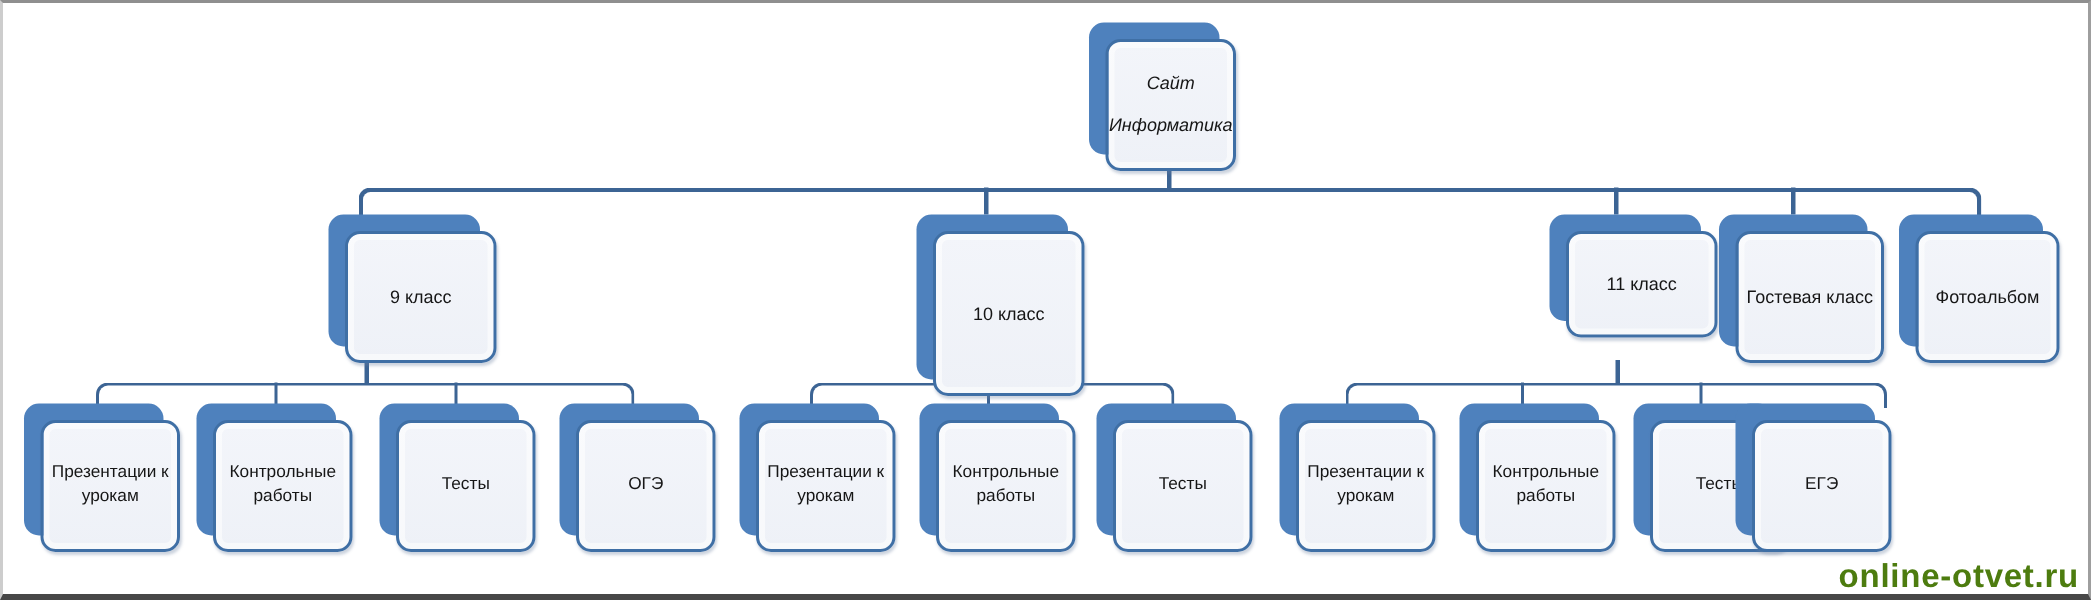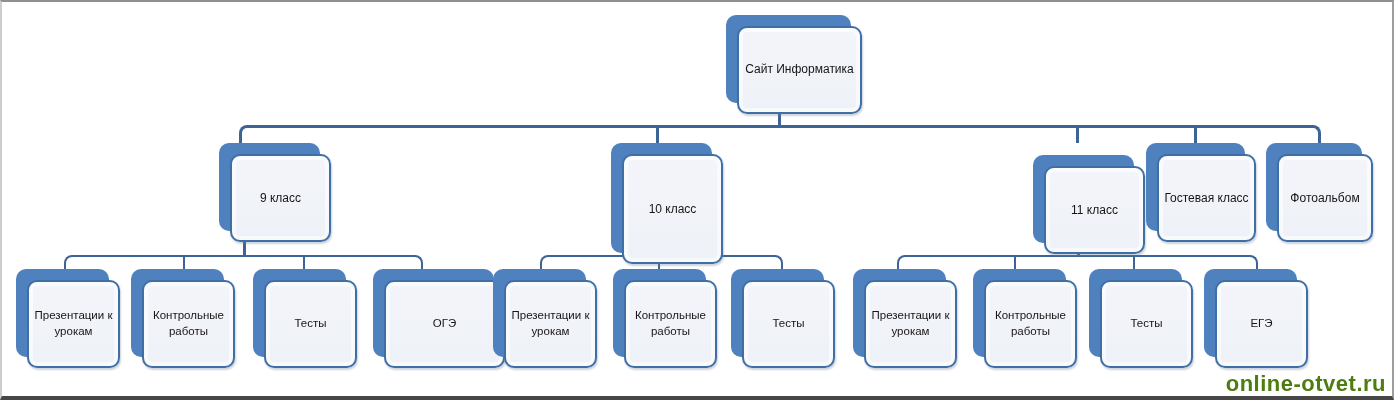--- a/index.html
+++ b/index.html
@@ -57,40 +57,40 @@
 
   <div class="vline" style="left:655px;top:238px;height:16px;"></div>
   <div class="bus thin" style="left:538px;top:253px;width:239px;height:15px;"></div>
   <div class="vline thin" style="left:656px;top:253px;height:15px;"></div>
 
   <div class="vline" style="left:1075px;top:238px;height:16px;"></div>
   <div class="bus thin" style="left:895px;top:253px;width:357px;height:15px;"></div>
   <div class="vline thin" style="left:1012px;top:253px;height:15px;"></div>
   <div class="vline thin" style="left:1131px;top:253px;height:15px;"></div>
 
-  <div class="node root" style="left:724px;top:13px;width:136px;height:99px;">
+  <div class="node root" style="left:724px;top:13px;width:98px;height:99px;font-style:italic;">
     <div class="node-shadow"></div>
     <div class="node-face">
       <span class="node-label">Сайт Информатика</span>
     </div>
   </div>
 
   <div class="node" style="left:191px;top:141px;width:112px;height:99px;margin-left:26px;">
     <div class="node-shadow"></div>
     <div class="node-face">
       <span class="node-label">9 класс</span>
     </div>
   </div>
   <div class="node" style="left:609px;top:141px;width:112px;height:121px;">
     <div class="node-shadow"></div>
     <div class="node-face">
       <span class="node-label">10 класс</span>
     </div>
   </div>
-  <div class="node" style="left:1031px;top:153px;width:112px;height:99px;">
+  <div class="node" style="left:1031px;top:141px;width:112px;height:82px;">
     <div class="node-shadow"></div>
     <div class="node-face">
       <span class="node-label">11 класс</span>
     </div>
   </div>
   <div class="node" style="left:1144px;top:141px;width:110px;height:99px;">
     <div class="node-shadow"></div>
     <div class="node-face">
       <span class="node-label">Гостевая класс</span>
     </div>
@@ -113,21 +113,21 @@
     <div class="node-face">
       <span class="node-label">Контрольные работы</span>
     </div>
   </div>
   <div class="node lvl3" style="left:251px;top:267px;width:104px;height:99px;">
     <div class="node-shadow"></div>
     <div class="node-face">
       <span class="node-label">Тесты</span>
     </div>
   </div>
-  <div class="node lvl3" style="left:371px;top:267px;width:104px;height:99px;padding-left:28px;">
+  <div class="node lvl3" style="left:371px;top:267px;width:104px;height:99px;">
     <div class="node-shadow"></div>
     <div class="node-face">
       <span class="node-label">ОГЭ</span>
     </div>
   </div>
 
   <div class="node lvl3" style="left:491px;top:267px;width:104px;height:99px;">
     <div class="node-shadow"></div>
     <div class="node-face">
       <span class="node-label">Презентации к урокам</span>
@@ -157,21 +157,21 @@
     <div class="node-face">
       <span class="node-label">Контрольные работы</span>
     </div>
   </div>
   <div class="node lvl3" style="left:1087px;top:267px;width:104px;height:99px;">
     <div class="node-shadow"></div>
     <div class="node-face">
       <span class="node-label">Тесты</span>
     </div>
   </div>
-  <div class="node lvl3" style="left:1202px;top:267px;width:104px;height:99px;border-radius:18px;">
+  <div class="node lvl3" style="left:1155px;top:267px;width:104px;height:99px;border-radius:18px;">
     <div class="node-shadow"></div>
     <div class="node-face">
       <span class="node-label">ЕГЭ</span>
     </div>
   </div>
 
   <div class="watermark">online-otvet.ru</div>
 
 </div>
 

